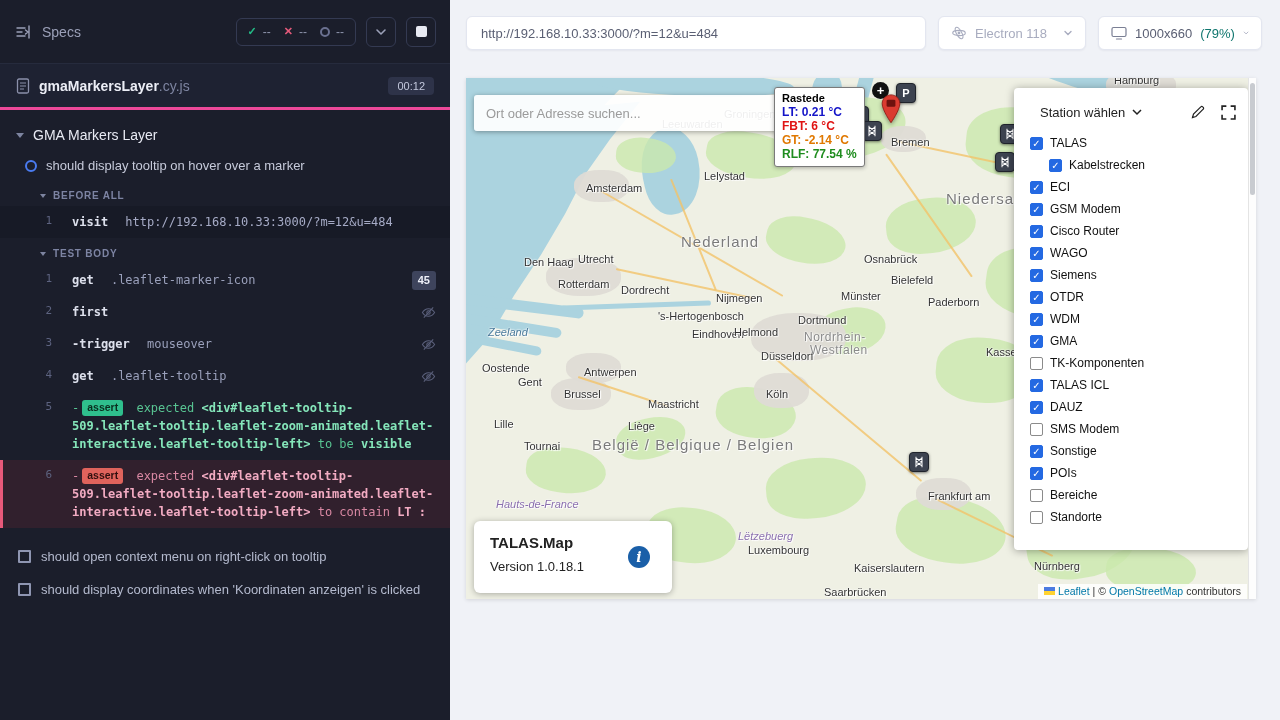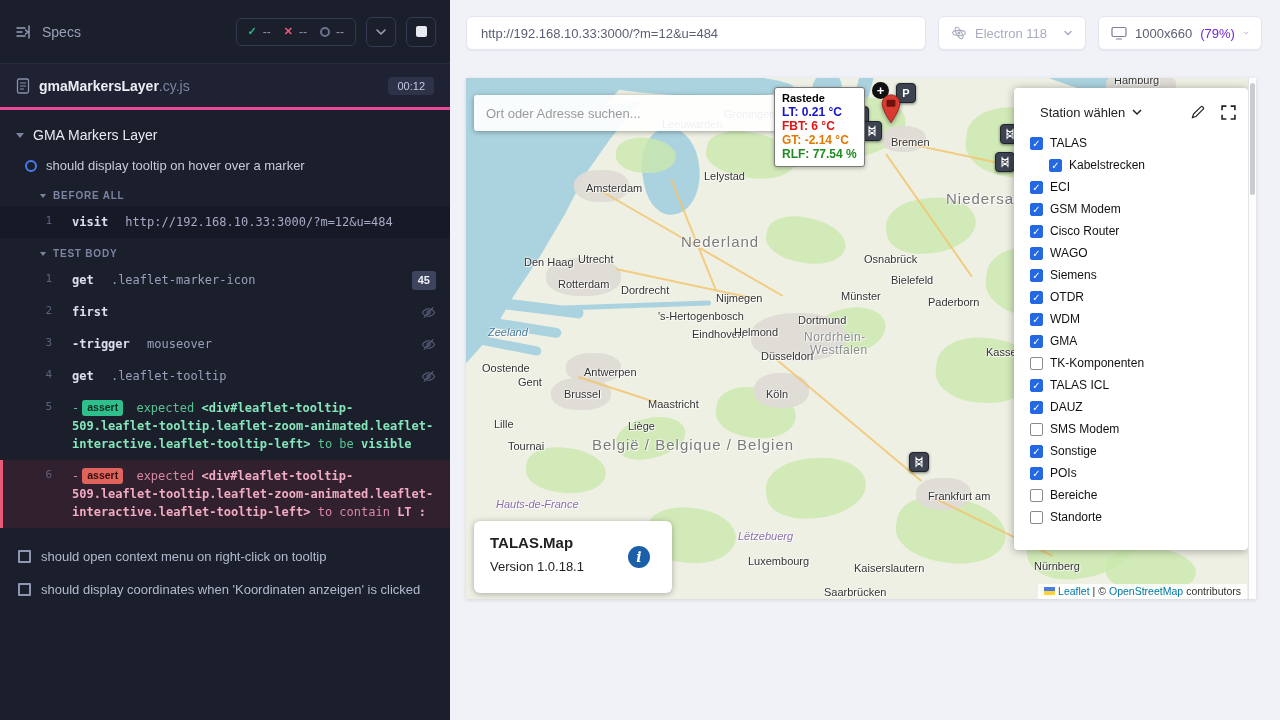--- a/index.html
+++ b/index.html
@@ -67,21 +67,21 @@
   .stage{flex:1;height:100%;background:#f0f2f7;padding:16px 0 0 16px;box-sizing:border-box;}
   .stage-header{display:flex;gap:12px;margin-bottom:28px;padding-right:18px;}
   .url-bar{width:460px;height:34px;background:#fff;border:1px solid #e3e6f0;border-radius:6px;
     display:flex;align-items:center;padding:0 14px;font-size:13px;color:#5a5f73;box-sizing:border-box;
     box-shadow:0 1px 2px rgba(20,20,60,.05);}
   .select{height:34px;background:#fff;border:1px solid #e3e6f0;border-radius:6px;display:flex;
     align-items:center;gap:8px;padding:0 12px;font-size:13px;box-sizing:border-box;
     box-shadow:0 1px 2px rgba(20,20,60,.05);}
   .select.browser{width:148px;color:#a8acbf;}
   .select.viewport{width:164px;color:#5a5f73;}
-  .vp-scale{color:#6d28d9;}
+  .vp-scale{color:#0f766e;}
   .chev-svg{margin-left:auto;}
 
   
   .aut{width:790px;height:521px;position:relative;background:#fff;box-shadow:0 1px 4px rgba(0,0,0,.12);}
   .map{position:absolute;inset:0;overflow:hidden;background:#eff0e4;}
   #terrain{position:absolute;inset:0;z-index:1;}
   #terrain i{position:absolute;display:block;}
   .sea{background:#abd3df;clip-path:polygon(0% 0%,55% 0%,46% 8%,58% 7%,48% 18%,40% 28%,33% 40%,25% 52%,16% 64%,8% 76%,0% 84%);}
   .wat{background:#abd3df;}
   .blob{border-radius:55% 45% 60% 40%;}
@@ -383,41 +383,41 @@
             <span class="maplabel city" style="left: 192px; top: 232px;">'s-Hertogenbosch</span>
             <span class="maplabel city" style="left: 226px; top: 250px;">Eindhoven</span>
             <span class="maplabel city" style="left: 268px; top: 248px;">Helmond</span>
             <span class="maplabel city" style="left: 118px; top: 288px;">Antwerpen</span>
             <span class="maplabel city" style="left: 52px; top: 298px;">Gent</span>
             <span class="maplabel city" style="left: 98px; top: 310px;">Brussel</span>
             <span class="maplabel region" style="left: 90px; top: 358px; margin-left: 36px;">België / Belgique / Belgien</span>
             <span class="maplabel water" style="left: 22px; top: 248px;">Zeeland</span>
             <span class="maplabel city" style="left: 16px; top: 284px;">Oostende</span>
             <span class="maplabel city" style="left: 28px; top: 340px;">Lille</span>
-            <span class="maplabel city" style="left: 42px; top: 362px;">Tournai</span>
+            <span class="maplabel city" style="left: 58px; top: 362px;">Tournai</span>
             <span class="maplabel land" style="left: 30px; top: 420px;">Hauts-de-France</span>
             <span class="maplabel city" style="left: 182px; top: 320px;">Maastricht</span>
             <span class="maplabel city" style="left: 162px; top: 342px;">Liège</span>
             <span class="maplabel city" style="left: 295px; top: 272px;">Düsseldorf</span>
             <span class="maplabel region-sm" style="left: 338px; top: 252px;">Nordrhein-</span>
             <span class="maplabel region-sm" style="left: 344px; top: 265px;">Westfalen</span>
             <span class="maplabel city" style="left: 332px; top: 236px;">Dortmund</span>
             <span class="maplabel city" style="left: 300px; top: 310px;">Köln</span>
             <span class="maplabel city" style="left: 425px; top: 58px;">Bremen</span>
             <span class="maplabel city" style="left: 648px; top: -4px;">Hamburg</span>
             <span class="maplabel region" style="left: 480px; top: 112px;">Niedersachsen</span>
             <span class="maplabel city" style="left: 398px; top: 175px;">Osnabrück</span>
             <span class="maplabel city" style="left: 375px; top: 212px;">Münster</span>
             <span class="maplabel city" style="left: 425px; top: 196px;">Bielefeld</span>
             <span class="maplabel city" style="left: 462px; top: 218px;">Paderborn</span>
             <span class="maplabel city" style="left: 520px; top: 268px;">Kassel</span>
             <span class="maplabel city" style="left: 462px; top: 412px;">Frankfurt am</span>
             <span class="maplabel city" style="left: 568px; top: 482px;">Nürnberg</span>
             <span class="maplabel land" style="left: 272px; top: 452px;">Lëtzebuerg</span>
-            <span class="maplabel city" style="left: 282px; top: 477px;">Luxembourg</span>
+            <span class="maplabel city" style="left: 282px; top: 466px;">Luxembourg</span>
             <span class="maplabel city" style="left: 388px; top: 484px;">Kaiserslautern</span>
             <span class="maplabel city" style="left: 358px; top: 508px;">Saarbrücken</span>
           </div>
         <div id="map-markers">
             <div class="mk mk-plus" style="left: 406px; top: 4px;">+</div>
             <div class="mk mk-p" style="left: 430px; top: 5px;">P</div>
             <div class="mk mk-h" style="left: 383px; top: 28px;">
               <svg viewBox="0 0 14 14" width="12" height="12">
                 <path d="M3.5 1v12M10.5 1v12M3.5 2.5l7 4.5M10.5 2.5l-7 4.5M3.5 7l7 4.5M10.5 7l-7 4.5" stroke="#fff" stroke-width="1.2" fill="none"></path>
               </svg>

